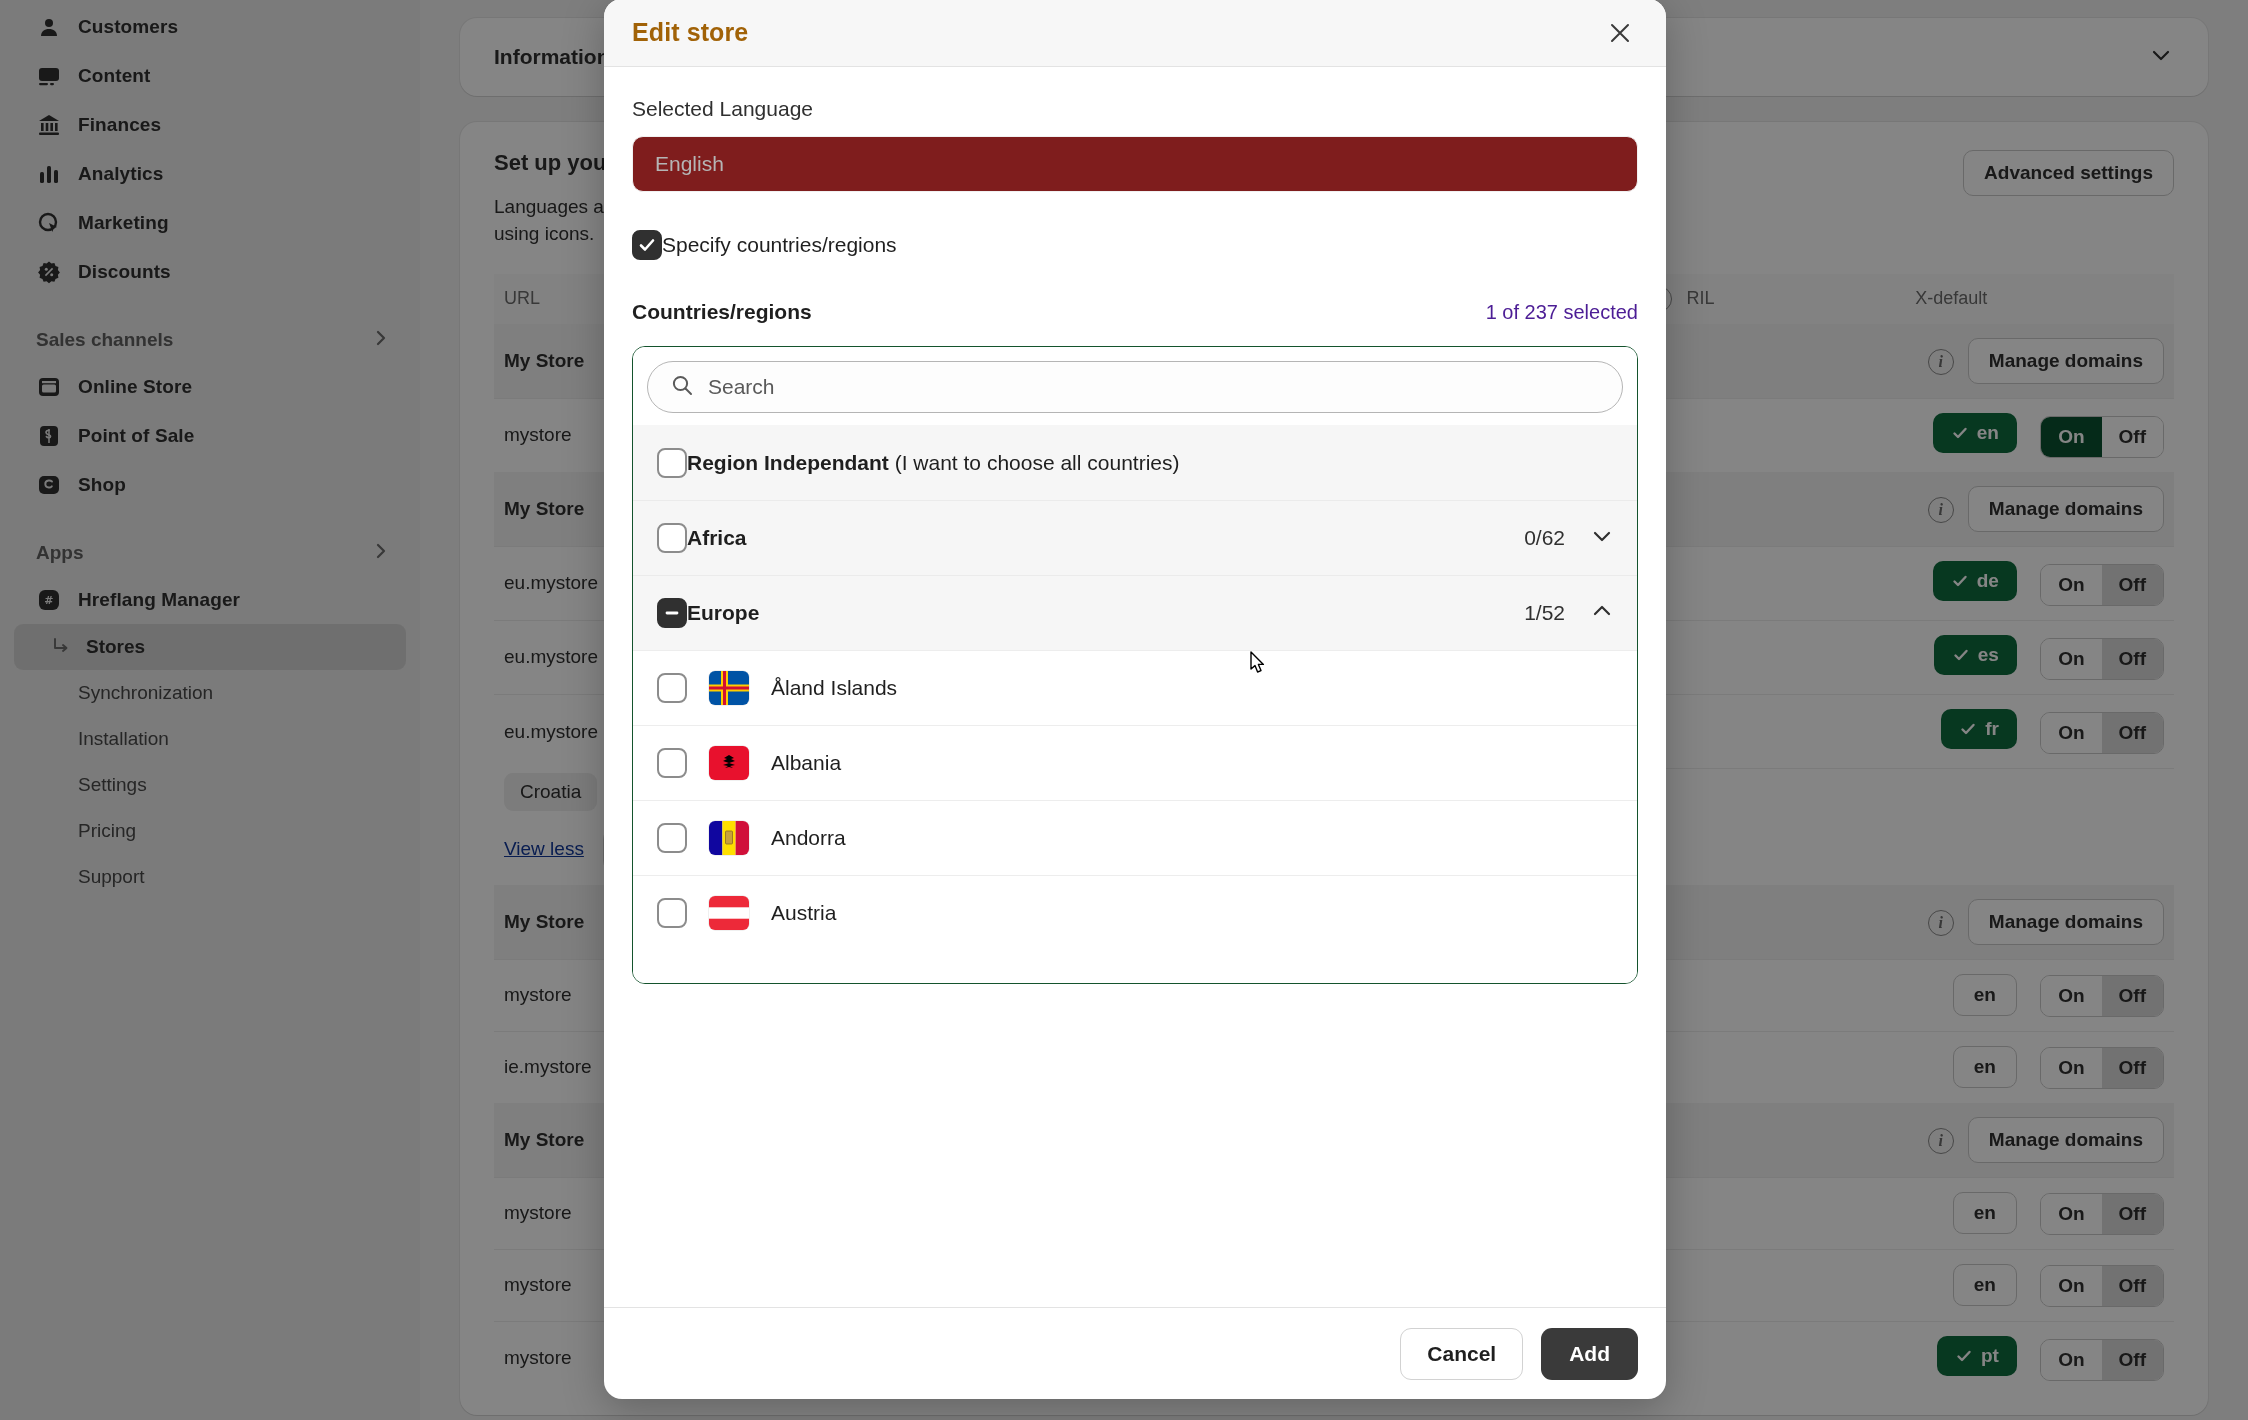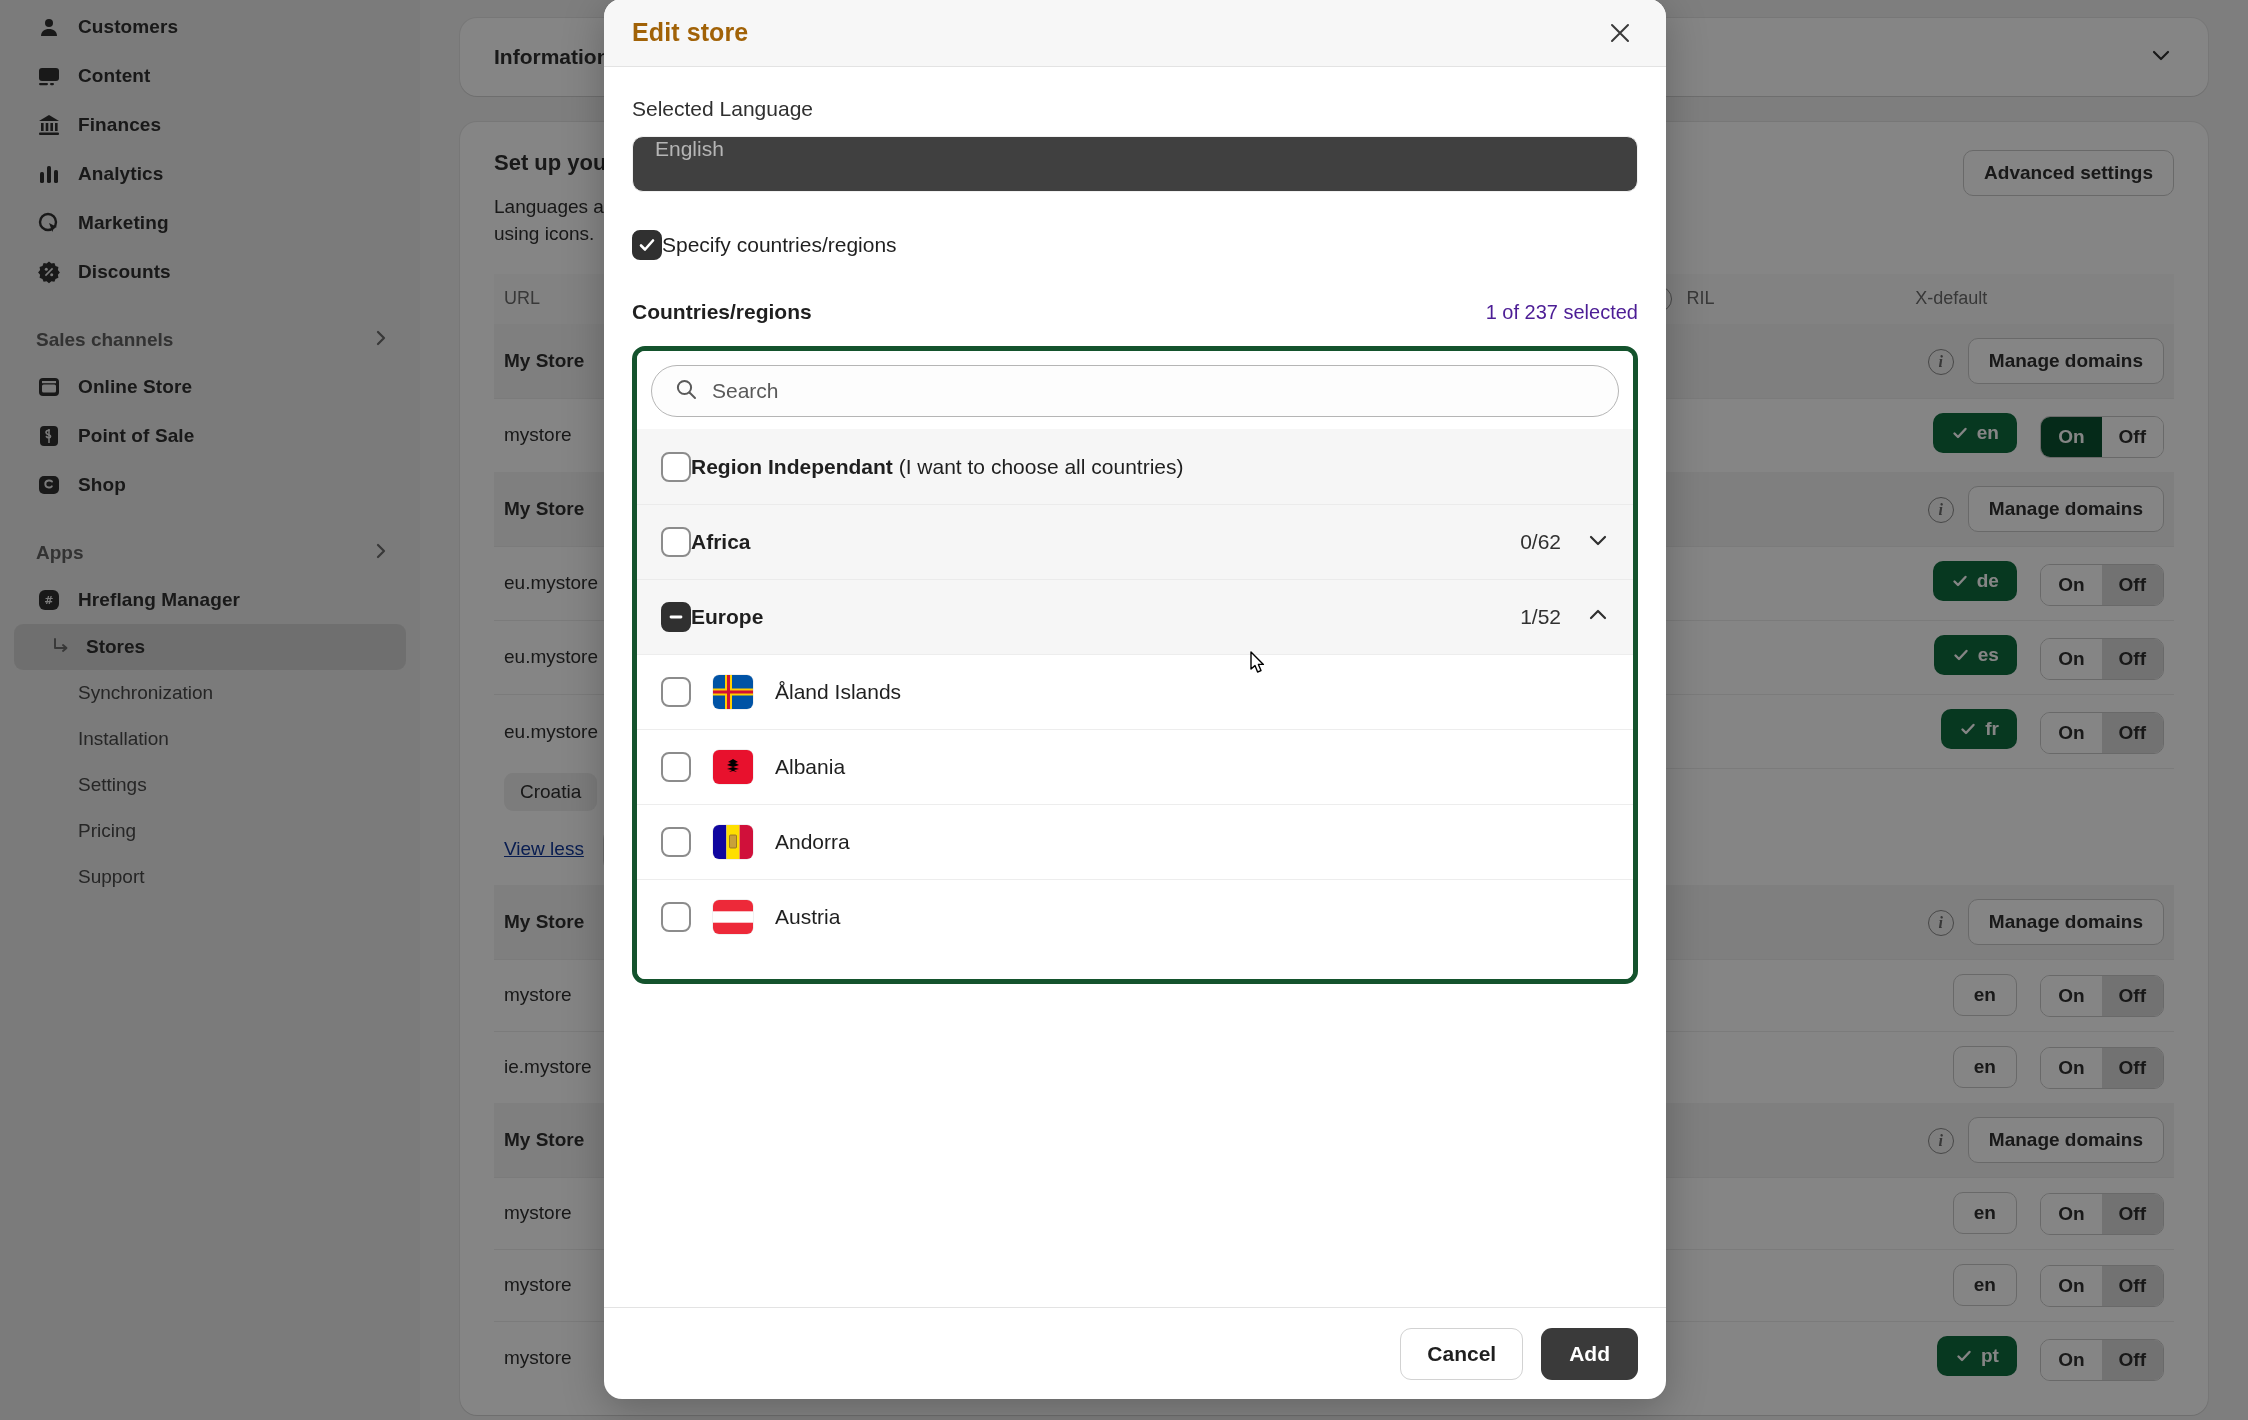--- a/index.html
+++ b/index.html
@@ -127,22 +127,22 @@
     padding: 0 26px 0 28px;
   }
   .modal-title { font-size: 25px; font-weight: 700; color:#a16207; letter-spacing:.1px; }
   .close-btn {
     width: 40px; height: 40px; display:flex; align-items:center; justify-content:center;
     border:none; background:transparent; border-radius:8px; color:#3a3a3a;
   }
   .modal-body { flex: 1 1 auto; padding: 30px 28px 0; overflow: hidden; display:flex; flex-direction:column; }
   .field-label { font-size: 21px; color:#303030; margin-bottom: 15px; }
   .lang-input {
-    height: 56px; border-radius: 11px; background:#404040; border: 1px solid #f1f1f1;
-    display:flex; align-items:flex-start; padding: 0 22px;
+    height: 56px; border-radius: 11px; background:#7f1d1d; border: 1px solid #f1f1f1;
+    display:flex; align-items:center; padding: 0 22px;
     font-size: 21px; color:#b5b5b5;
   }
   .checkrow { display:flex; align-items:center; margin-top: 38px; }
   .cbx {
     width: 30px; height: 30px; border-radius: 8px; flex:none;
     border: 2px solid #8c8c8c; background:#fff;
     display:flex; align-items:center; justify-content:center;
   }
   .cbx.checked { background:#303030; border-color:#303030; }
   .cbx.indeterminate { background:#303030; border-color:#303030; }
@@ -150,21 +150,21 @@
   .checkrow-label { font-size: 21px; color:#1f1f1f; }
 
   .cr-head {
     display:flex; align-items:baseline; justify-content:space-between;
     margin-top: 40px; margin-bottom: 22px; gap: 15px;
   }
   .cr-title { font-size: 21px; font-weight: 700; color:#1f1f1f; }
   .cr-count { font-size: 20px; color:#4c1d95; }
 
   .listbox {
-    border: 5px solid #14532d; border-radius: 13px; overflow: hidden;
+    border: 1px solid #14532d; border-radius: 13px; overflow: hidden;
     display: flex; flex-direction: column;
     height: 638px;
   }
   .search-wrap { padding: 14px 14px 12px; background:#fff; flex:none; }
   .search-field {
     height: 52px; border: 1px solid #b5b5b5; border-radius: 26px;
     display:flex; align-items:center; gap: 14px; padding: 0 22px;
     background:#fdfdfd;
   }
   .search-field input {

